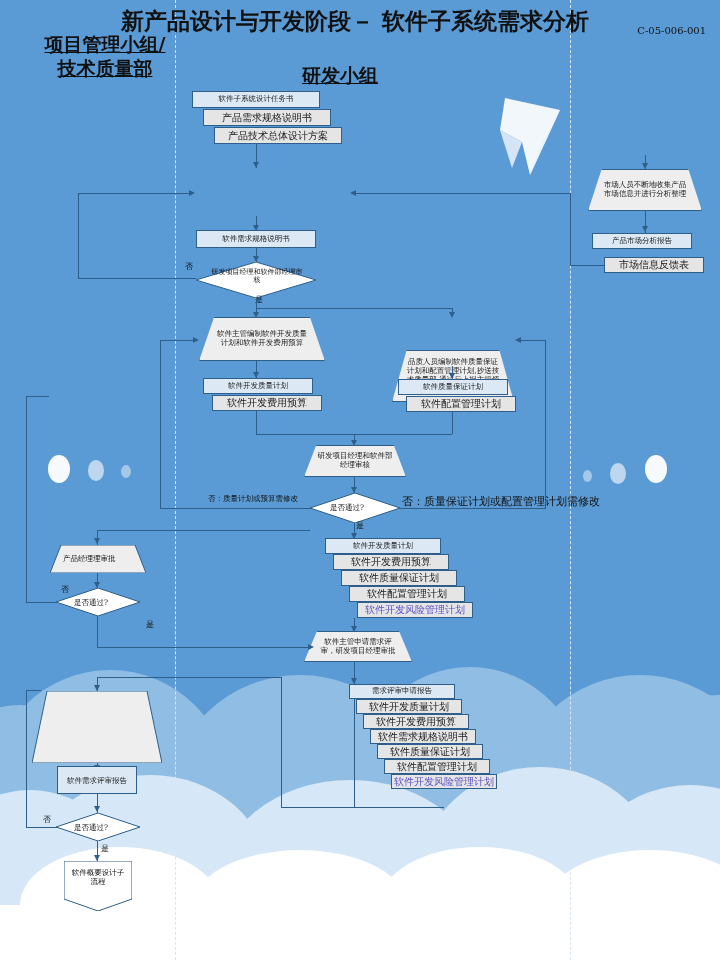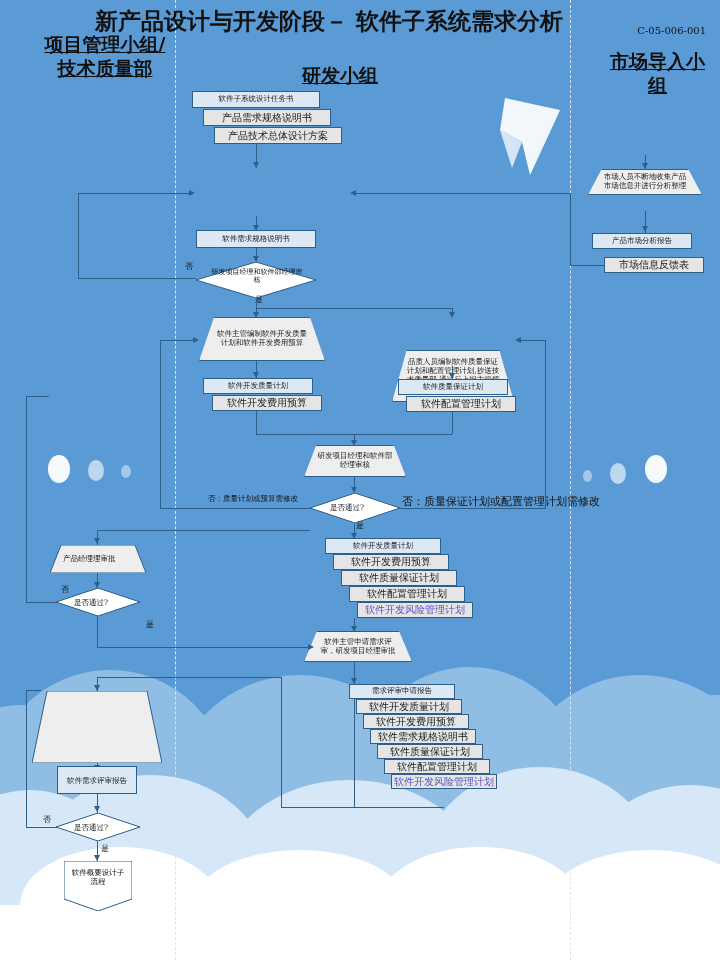--- a/index.html
+++ b/index.html
@@ -1,19 +1,19 @@
 <!DOCTYPE html>
 <html><head>
 <meta charset="utf-8">
 <style>
   html,body{margin:0;padding:0;background:#ffffff;}
   body{font-family:"Liberation Sans","DejaVu Sans",sans-serif;}
   #page{position:relative;width:720px;height:960px;overflow:hidden;background:#5b9bd5;}
   .bg-sky{position:absolute;left:0;top:0;width:720px;height:960px;}
-  .title-main{position:absolute;left:95px;top:8px;width:520px;text-align:left;
+  .title-main{position:absolute;left:95px;top:8px;width:520px;text-align:center;
     font-size:23px;font-weight:bold;color:#111111;letter-spacing:0px;line-height:1.15;
     font-family:"DejaVu Serif","Liberation Serif",serif;}
   .doc-code{position:absolute;right:14px;top:25px;font-size:10px;color:#111;
     font-family:"DejaVu Serif","Liberation Serif",serif;}
   .lane-title{position:absolute;font-size:19px;font-weight:bold;color:#111;
     text-decoration:underline;text-align:center;line-height:1.25;
     font-family:"DejaVu Serif","Liberation Serif",serif;}
   .lane-1{left:40px;top:33px;width:130px;}
   .lane-2{left:255px;top:64px;width:170px;}
   .lane-3{left:605px;top:50px;width:105px;}
@@ -86,21 +86,20 @@
   <div class="ell" style="left:645px;top:455px;width:22px;height:28px;opacity:.95;"></div>
 
   <div class="divider" style="left:175px;"></div>
   <div class="divider" style="left:570px;"></div>
 
   <div class="title-main">新产品设计与开发阶段－ 软件子系统需求分析</div>
   <div class="doc-code">C-05-006-001</div>
 
   <div class="lane-title lane-1">项目管理小组/技术质量部</div>
   <div class="lane-title lane-2">研发小组</div>
-  <div class="lane-title lane-3">市场导入小组</div>
 
   <div class="shape doc-blue" style="left:192px;top:91px;width:128px;height:17px;">软件子系统设计任务书</div>
   <div class="shape doc" style="left:203px;top:109px;width:128px;height:17px;">产品需求规格说明书</div>
   <div class="shape doc" style="left:214px;top:127px;width:128px;height:17px;">产品技术总体设计方案</div>
 
   <div class="conn v" style="left:256px;top:144px;height:24px;"></div>
   <div class="arrow-d" style="left:253px;top:162px;"></div>
 
 
   <div class="conn v" style="left:256px;top:216px;height:15px;"></div>
@@ -265,21 +264,21 @@
   <div class="arrow-d" style="left:94px;top:855px;"></div>
 
   <svg class="shape" style="left:64px;top:861px;width:68px;height:50px;padding:0;" viewBox="0 0 68 50">
     <polygon points="0,0 68,0 68,38 34,50 0,38" fill="#ffffff" stroke="#2e5f8a" stroke-width="1"></polygon>
   </svg>
   <div class="lbl" style="left:70px;top:868px;width:56px;white-space:normal;text-align:center;font-size:7.5px;line-height:1.25;">软件概要设计子流程</div>
 
   <div class="conn v" style="left:645px;top:155px;height:14px;"></div>
   <div class="arrow-d" style="left:642px;top:163px;"></div>
 
-  <div class="shape trap" style="left:588px;top:169px;width:114px;height:26px;padding:2px 12px;">市场人员不断地收集产品市场信息并进行分析整理</div>
+  <div class="shape trap" style="left:588px;top:169px;width:114px;height:42px;padding:2px 12px;">市场人员不断地收集产品市场信息并进行分析整理</div>
 
   <div class="conn v" style="left:645px;top:211px;height:22px;"></div>
   <div class="arrow-d" style="left:642px;top:226px;"></div>
 
   <div class="shape doc-blue" style="left:592px;top:233px;width:100px;height:16px;">产品市场分析报告</div>
   <div class="shape doc" style="left:604px;top:257px;width:100px;height:16px;">市场信息反馈表</div>
 
   <div class="conn h" style="left:570px;top:265px;width:34px;"></div>
   <div class="conn v" style="left:570px;top:193px;height:73px;"></div>
   <div class="conn h" style="left:354px;top:193px;width:216px;"></div>

